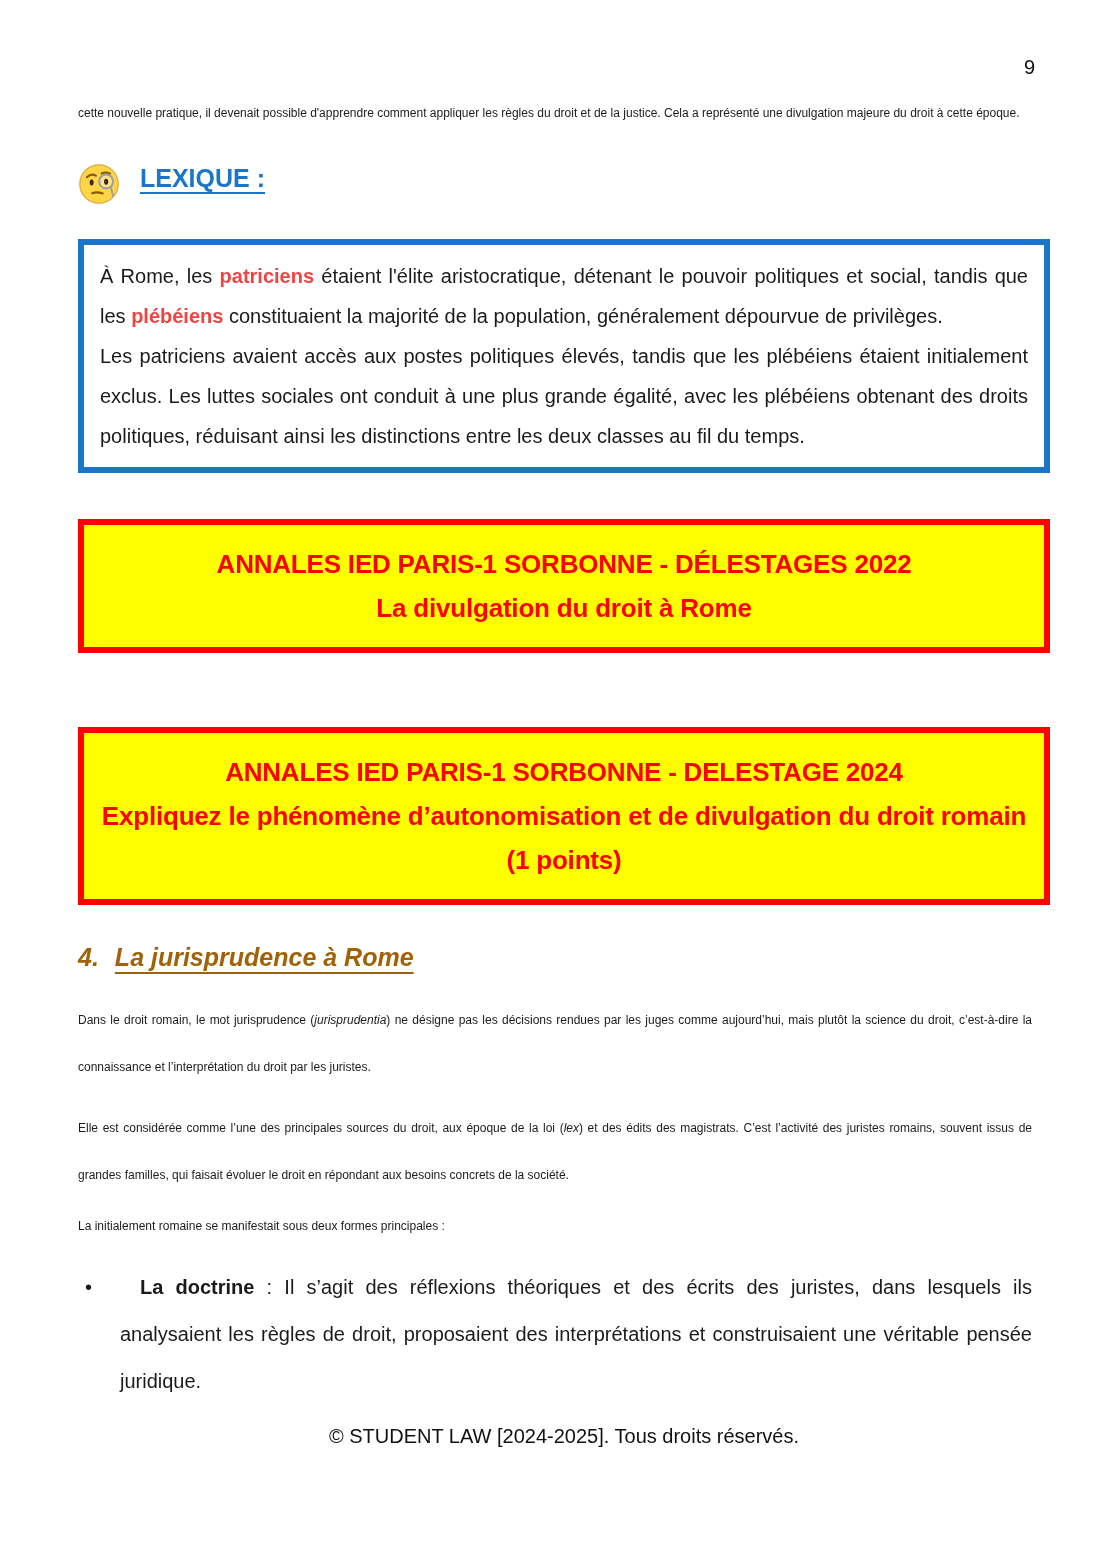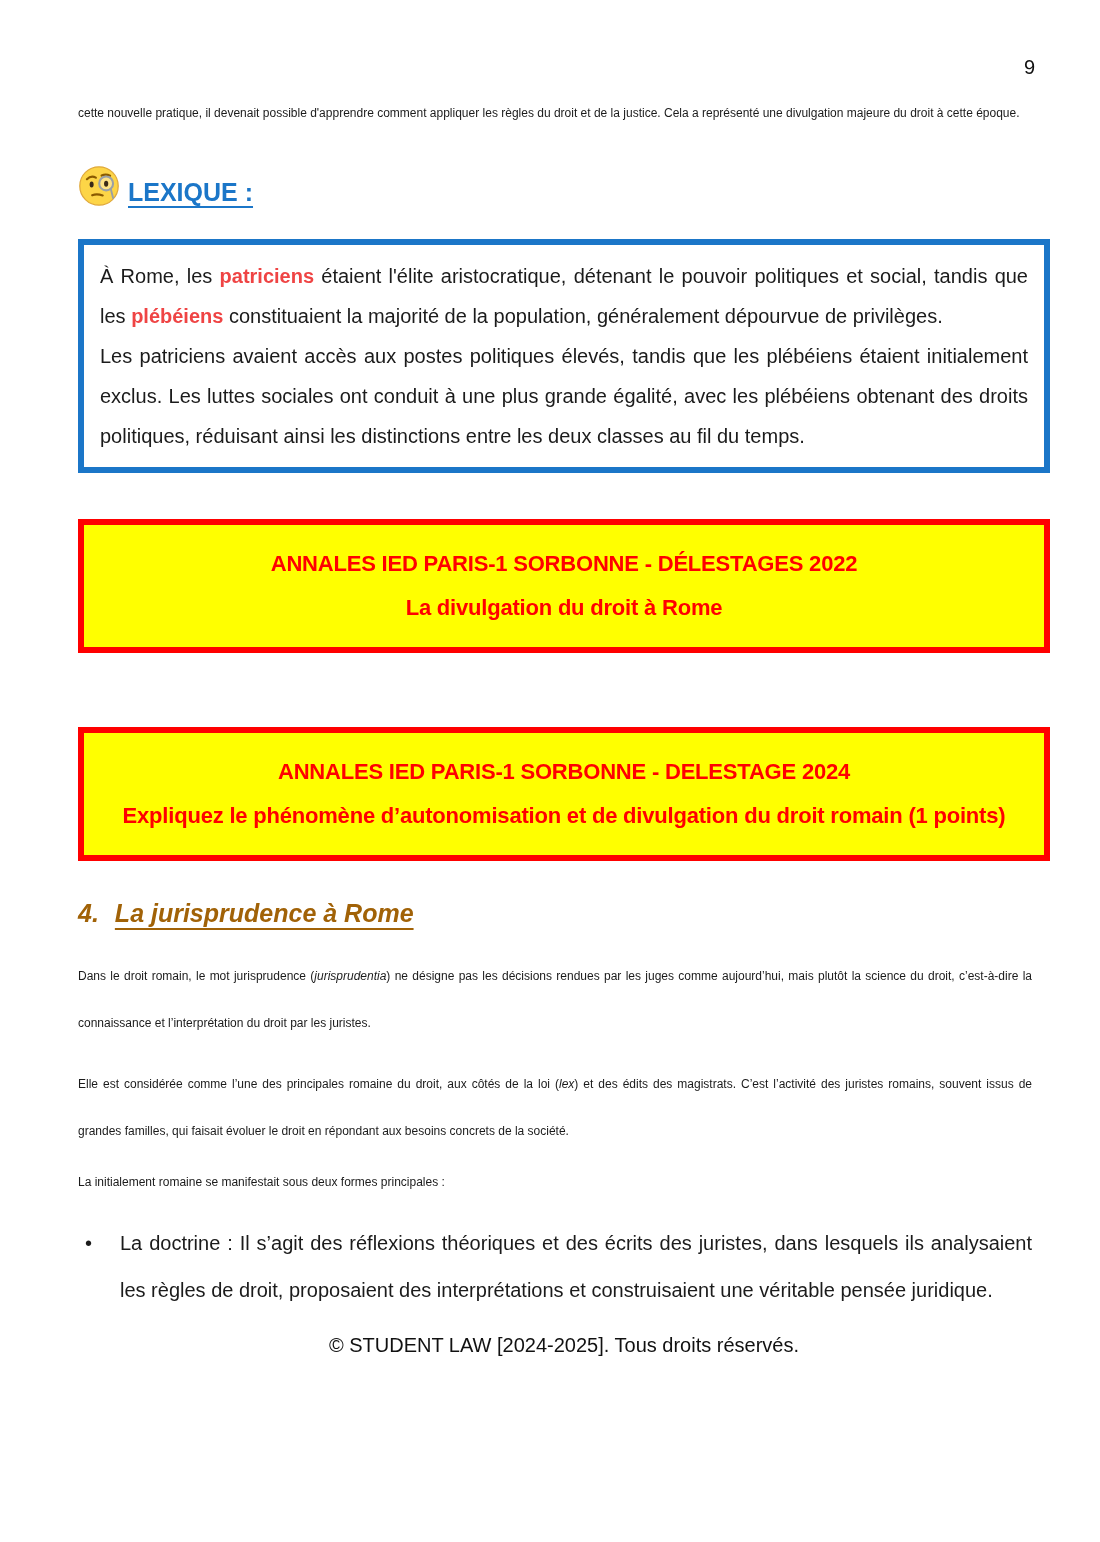--- a/index.html
+++ b/index.html
@@ -15,39 +15,39 @@
     padding-right:15px;color:#111;
   }
 
   .para{
     font-size:12px;line-height:47px;text-align:justify;
     padding-right:18px;
   }
   .intro{margin-top:8px;}
 
   .lexique{
-    margin-top:26px;display:flex;align-items:flex-end;gap:8px;height:44px;
+    margin-top:26px;display:flex;gap:20px;height:44px;
   }
   .lexique .emoji{width:42px;height:42px;flex:0 0 auto;display:block;}
   .lexique .lex-title{
     color:#1b76c8;font-size:25px;font-weight:bold;
     text-decoration:underline;text-decoration-thickness:2px;text-underline-offset:5px;
     line-height:30px;
   }
 
   .bluebox{
     margin-top:32px;border:6px solid #1b76c8;background:#fff;
     padding:11px 16px;font-size:20px;line-height:40px;text-align:justify;
   }
   .bluebox .term{color:#ef4444;font-weight:bold;}
 
   .yellowbox{
     background:#ffff00;border:6px solid #ff0000;
     color:#ff0000;font-weight:bold;text-align:center;
-    font-size:22px;line-height:44px;padding:17px 8px;
+    font-size:26px;line-height:44px;padding:17px 8px;
     letter-spacing:-0.2px;
   }
   .yellow1{margin-top:46px;}
   .yellow2{margin-top:74px;}
 
   .section-heading{
     margin-top:36px;color:#a16207;font-weight:bold;font-size:25px;line-height:32px;font-style:italic;
   }
   .section-heading .sec-num{margin-right:16px;}
   .section-heading .sec-title{
@@ -61,21 +61,21 @@
 
   .bullet-row{
     margin-top:14px;display:flex;padding-right:18px;
   }
   .bullet-marker{
     flex:0 0 35px;font-size:20px;line-height:47px;padding-left:7px;
   }
   .bullet-body{
     flex:1;font-size:20px;line-height:47px;text-align:justify;
   }
-  .bullet-body .bold{font-weight:normal;}
+  .bullet-body .bold{font-weight:bold;margin-left:20px;}
 
   .footer{
     margin-top:16px;text-align:center;font-size:20px;line-height:30px;color:#111;
   }
 </style>
 </head>
 <body>
 
 <div class="content">
 
@@ -113,21 +113,21 @@
     <div>ANNALES IED PARIS-1 SORBONNE - DELESTAGE 2024</div>
     <div>Expliquez le phénomène d’autonomisation et de divulgation du droit romain (1 points)</div>
   </div>
 
   <div class="section-heading">
     <span class="sec-num">4.</span><span class="sec-title">La jurisprudence à Rome</span>
   </div>
 
   <div class="para p-dans"><span>Dans le droit romain, le mot jurisprudence (</span><span class="ital">jurisprudentia</span><span>) ne désigne pas les décisions rendues par les juges comme aujourd’hui, mais plutôt la science du droit, c’est-à-dire la connaissance et l’interprétation du droit par les juristes.</span></div>
 
-  <div class="para p-elle"><span>Elle est considérée comme l’une des principales romaine du droit, aux côtés de la loi (</span><span class="ital">lex</span><span>) et des édits des magistrats. C’est l’activité des juristes romains, souvent issus de grandes familles, qui faisait évoluer le droit en répondant aux besoins concrets de la société.</span></div>
+  <div class="para p-elle"><span>Elle est considérée comme l’une des principales sources du droit, aux époque de la loi (</span><span class="ital">lex</span><span>) et des édits des magistrats. C’est l’activité des juristes romains, souvent issus de grandes familles, qui faisait évoluer le droit en répondant aux besoins concrets de la société.</span></div>
 
   <div class="para p-manif">La initialement romaine se manifestait sous deux formes principales :</div>
 
   <div class="bullet-row">
     <div class="bullet-marker">•</div>
     <div class="bullet-body"><span class="bold">La doctrine</span><span> : Il s’agit des réflexions théoriques et des écrits des juristes, dans lesquels ils analysaient les règles de droit, proposaient des interprétations et construisaient une véritable pensée juridique.</span></div>
   </div>
 
   <div class="footer">© STUDENT LAW [2024-2025]. Tous droits réservés.</div>
 

